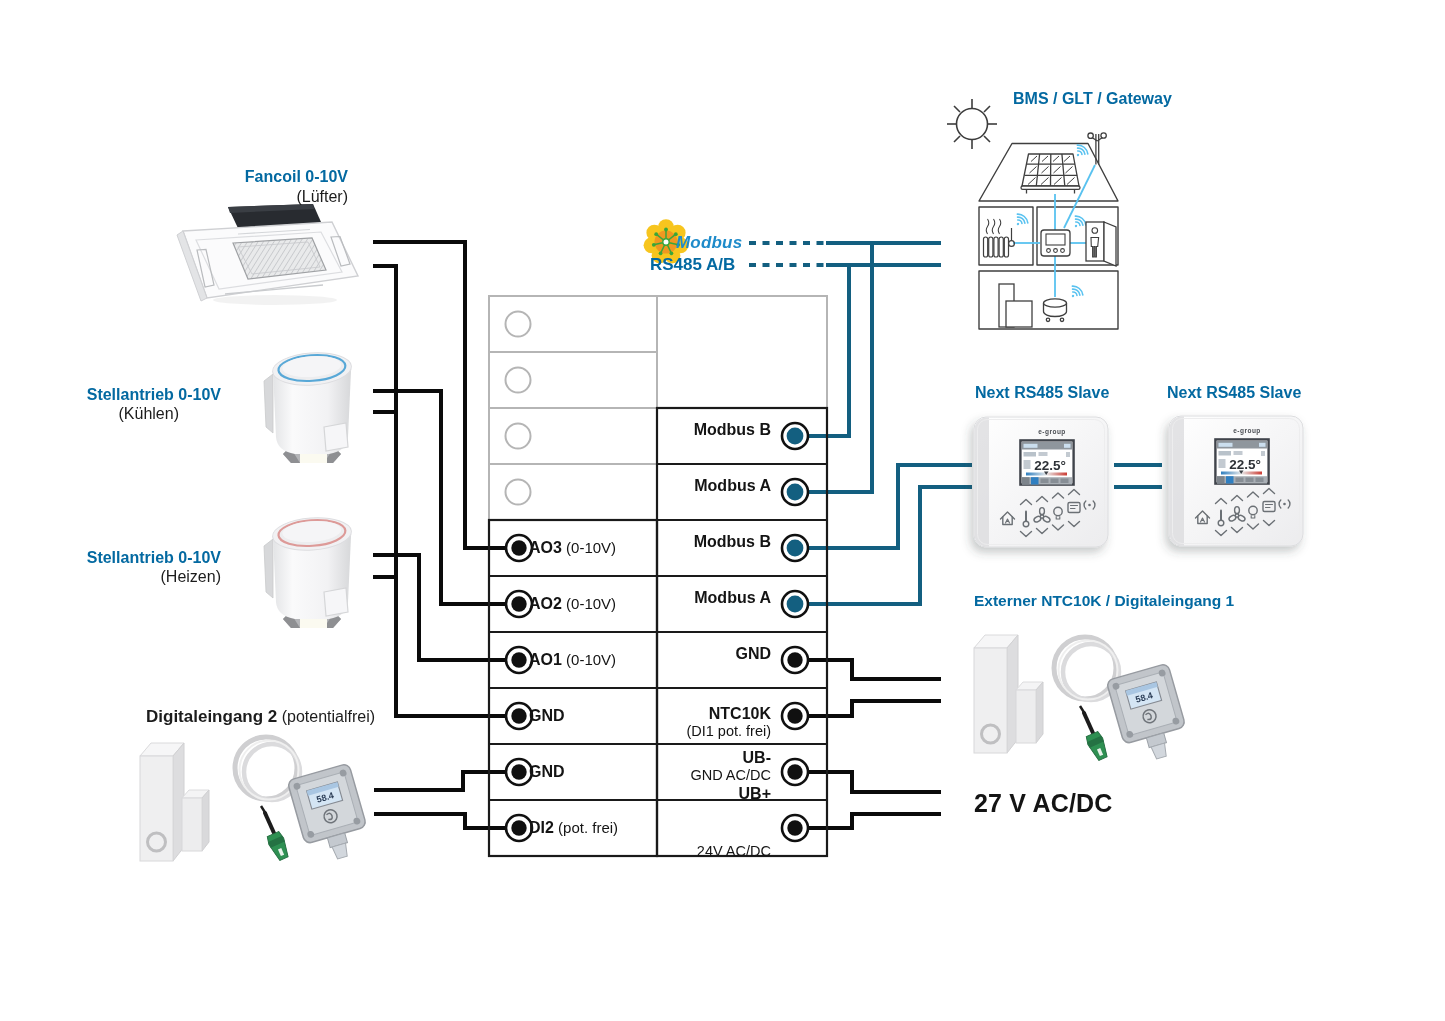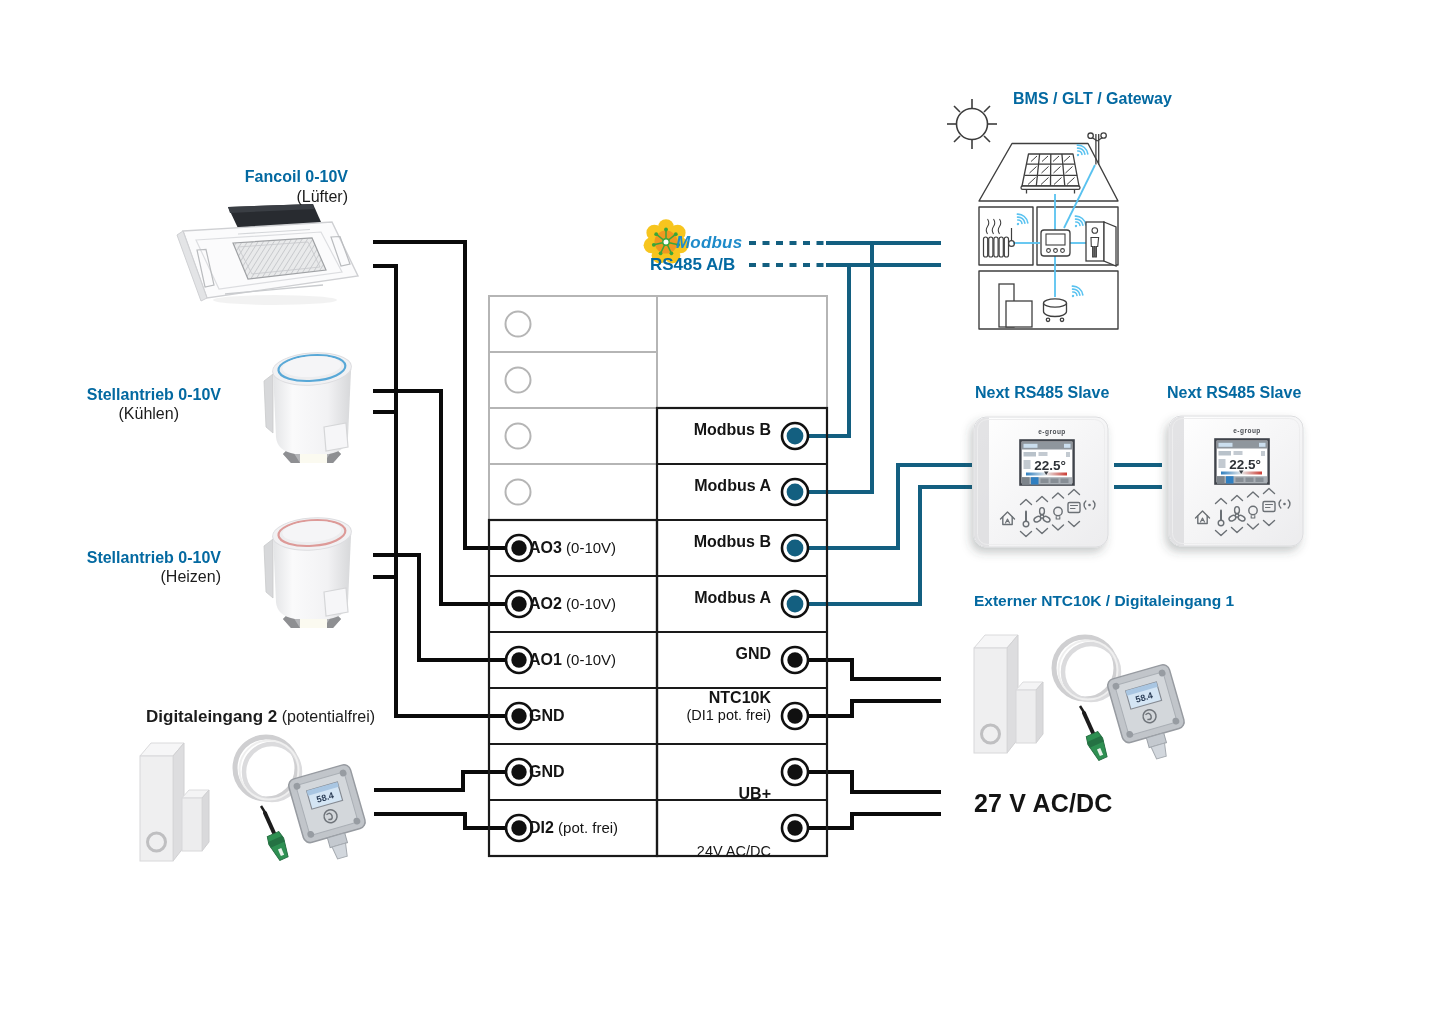--- a/index.html
+++ b/index.html
@@ -483,22 +483,26 @@
       <span class="l2"></span>
     </div>
 <div class="trow-r" style="top:576px;">
       <span class="l1">Modbus A</span>
       <span class="l2"></span>
     </div>
 <div class="trow-r" style="top:632px;">
       <span class="l1">GND</span>
       <span class="l2"></span>
     </div>
-<div class="trow-r" style="top:684px;">
+<div class="trow-r" style="top:700px;">
       <span class="l1">NTC10K</span>
       <span class="l2">(DI1 pot. frei)</span>
+    </div>
+<div class="trow-r" style="top:744px;">
+      <span class="l1">UB-</span>
+      <span class="l2">GND AC/DC</span>
     </div>
 <div class="trow-r" style="top:800px;gap:40px;">
       <span class="l1">UB+</span>
       <span class="l2">24V AC/DC</span>
     </div>
 
 </div>
 
 </body></html>

